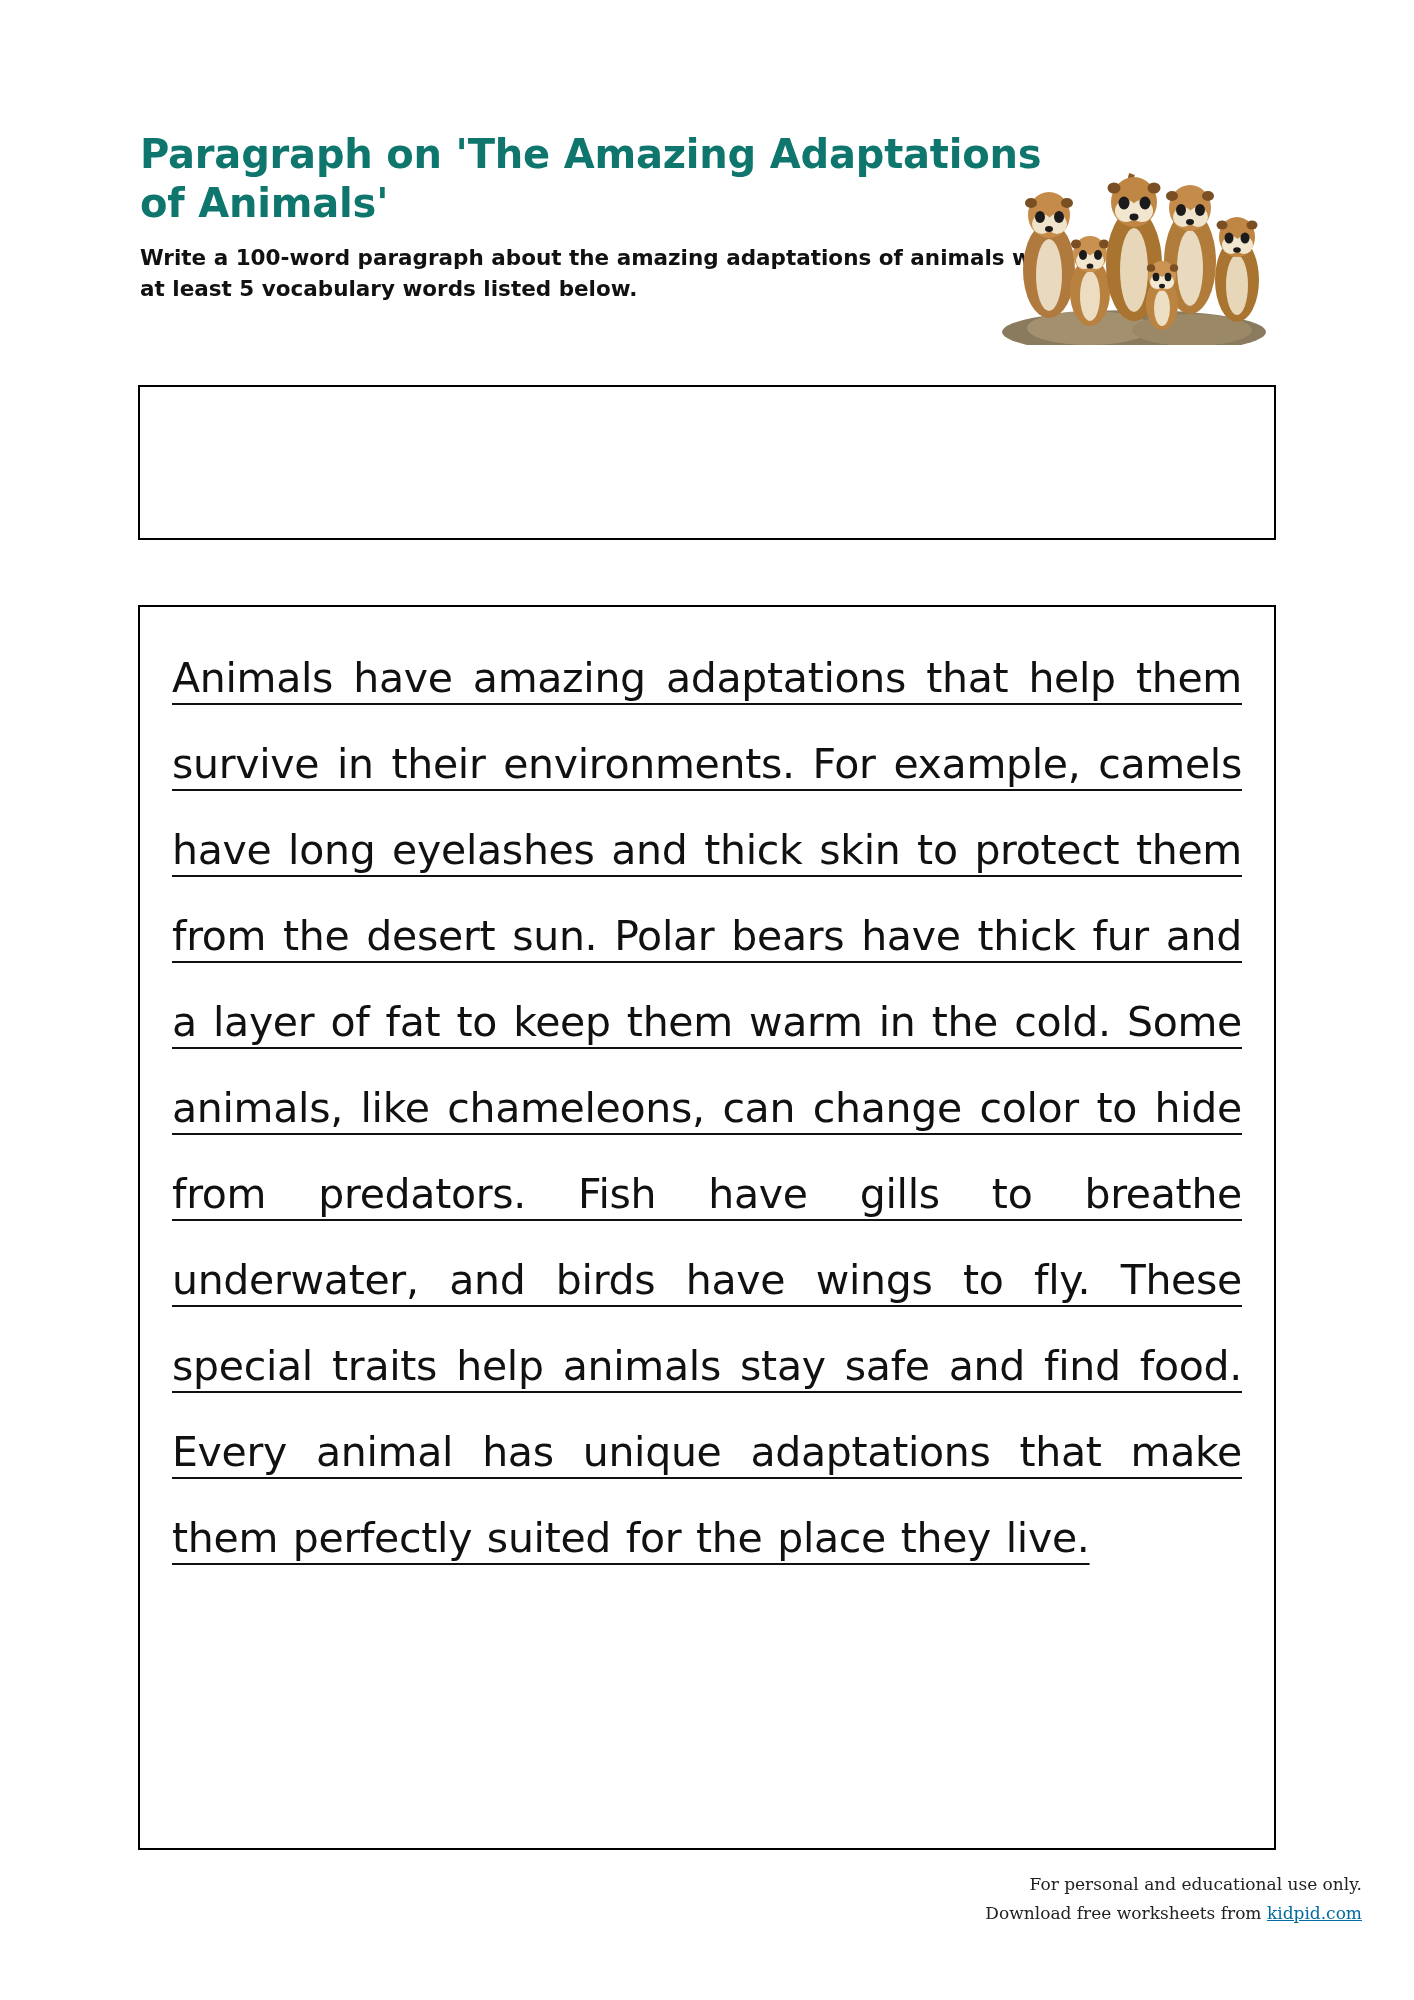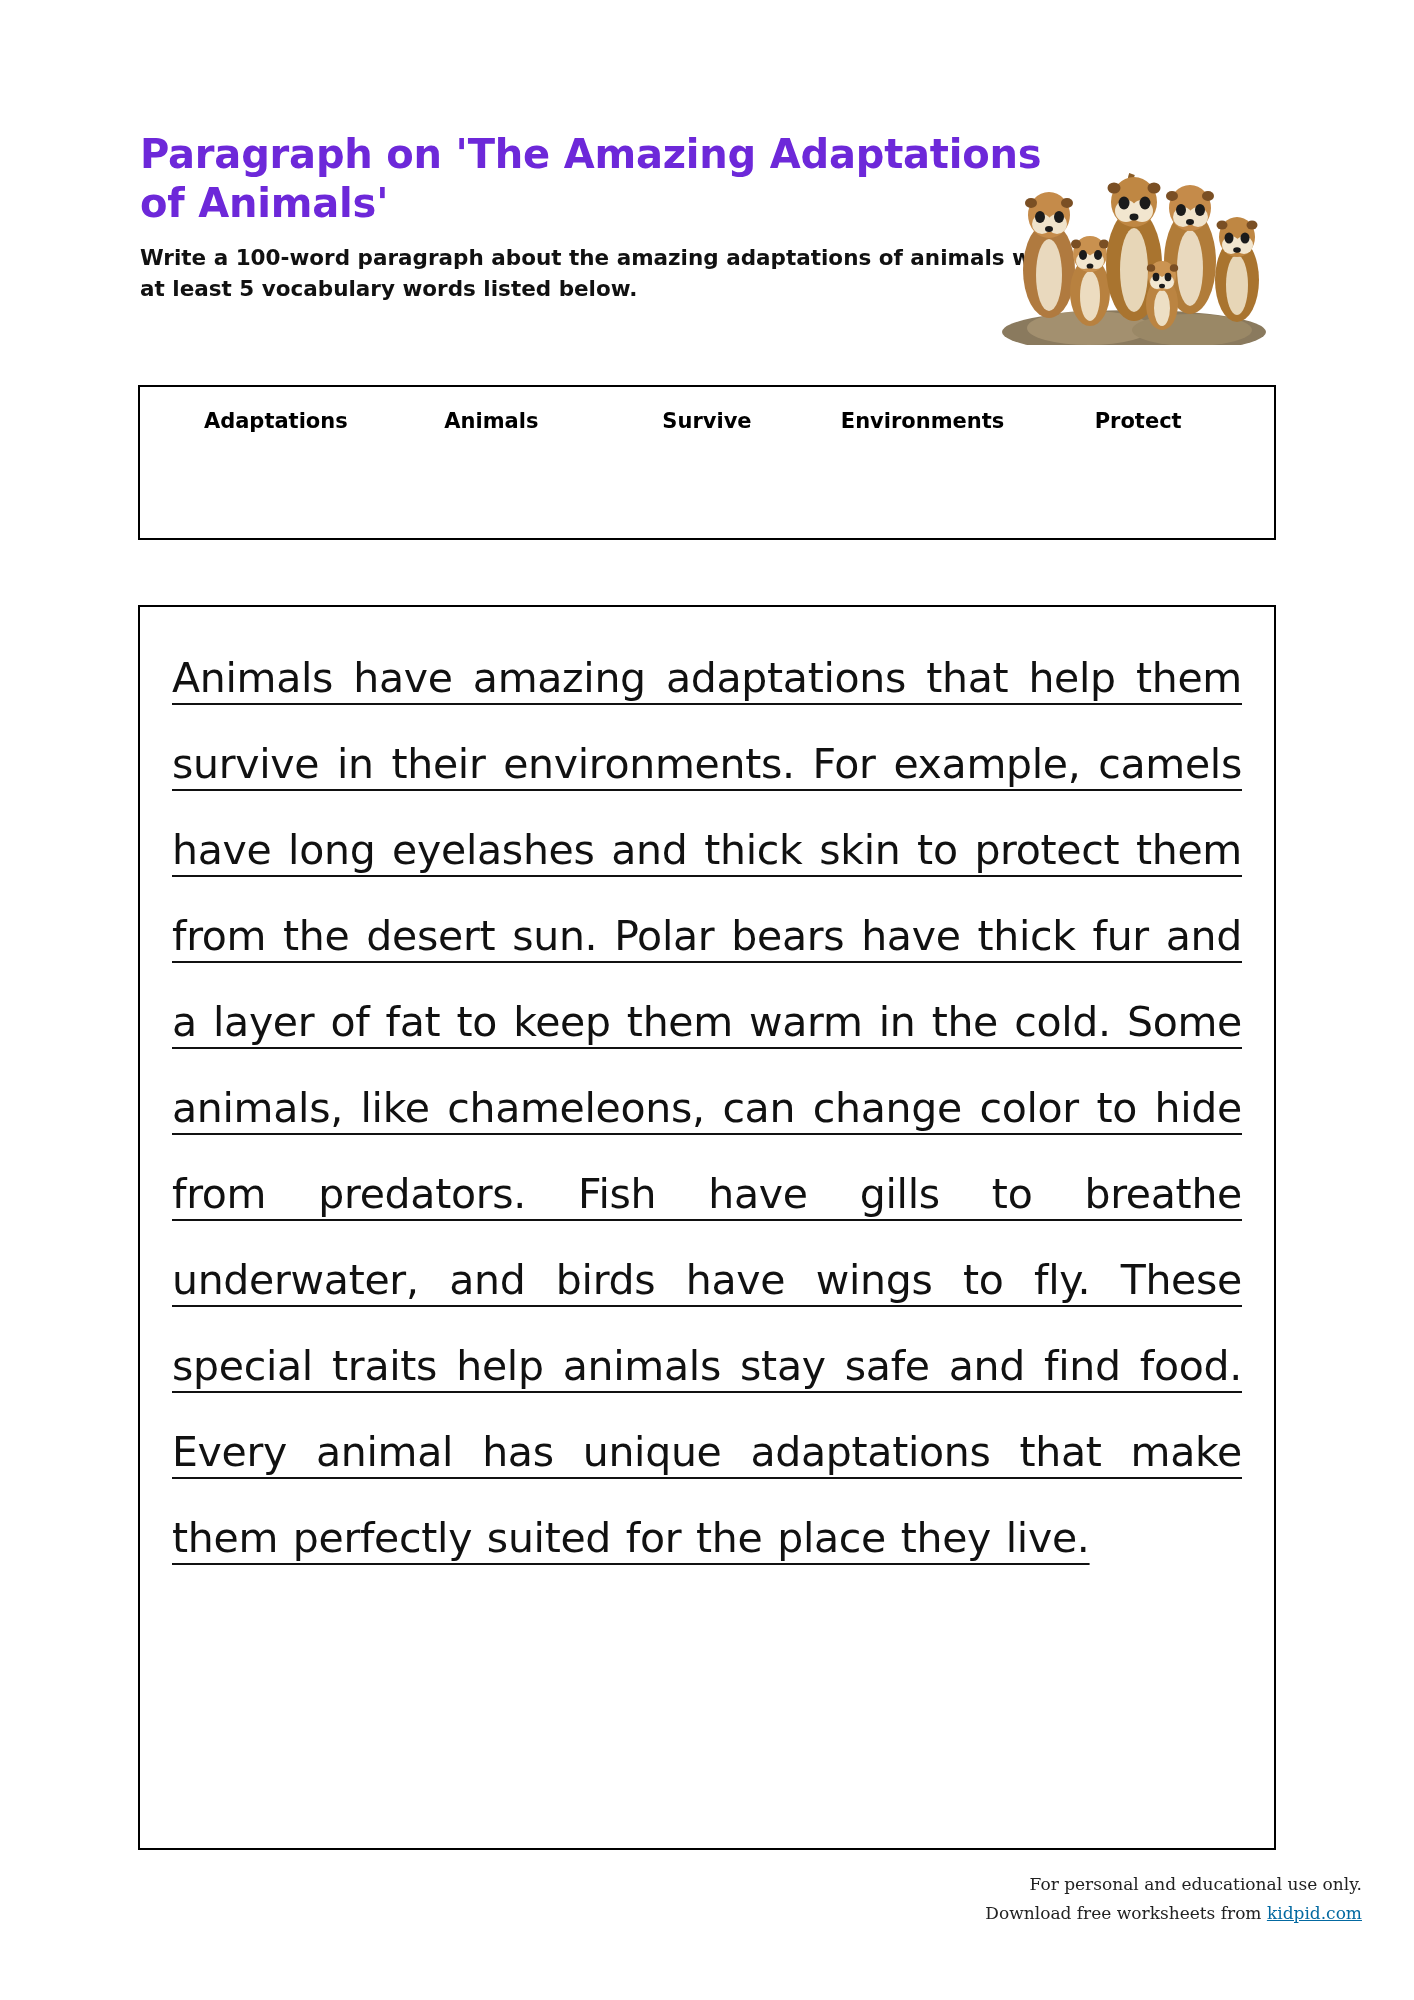--- a/index.html
+++ b/index.html
@@ -24,21 +24,21 @@
   }
 
   
   .header {
     position: absolute;
     left: 140px;
     top: 130px;
     width: 930px;
   }
   .title {
-    color: #6d28d9;
+    color: #0f766e;
     font-size: 40px;
     font-weight: bold;
     line-height: 1.22;
     letter-spacing: -0.2px;
     margin: 0 0 14px 0;
     font-family: "DejaVu Sans", sans-serif;
   }
   .subtitle {
     color: #111111;
     font-size: 21.5px;
@@ -239,27 +239,20 @@
         <ellipse cx="162" cy="137" rx="3.4" ry="4.2" fill="#1b1b1b"></ellipse>
         <ellipse cx="174" cy="137" rx="3.4" ry="4.2" fill="#1b1b1b"></ellipse>
         <ellipse cx="168" cy="146" rx="3" ry="2.2" fill="#1b1b1b"></ellipse>
         <ellipse cx="157" cy="128" rx="4.2" ry="3.8" fill="#7a4f24"></ellipse>
         <ellipse cx="180" cy="128" rx="4.2" ry="3.8" fill="#7a4f24"></ellipse>
       </g>
     </svg>
   </div>
 
   <div class="vocab-box">
-    <div class="vocab-row">
-      <span class="vocab-word">Adaptations</span>
-      <span class="vocab-word">Animals</span>
-      <span class="vocab-word">Survive</span>
-      <span class="vocab-word">Environments</span>
-      <span class="vocab-word">Protect</span>
-    </div>
   </div>
 
   <div class="writing-box">
     <div class="handwriting">Animals have amazing adaptations that help them survive in their environments. For example, camels have long eyelashes and thick skin to protect them from the desert sun. Polar bears have thick fur and a layer of fat to keep them warm in the cold. Some animals, like chameleons, can change color to hide from predators. Fish have gills to breathe underwater, and birds have wings to fly. These special traits help animals stay safe and find food. Every animal has unique adaptations that make them perfectly suited for the place they live.</div>
   </div>
 
 
   <div class="footer-note">
     <div>For personal and educational use only.</div>
     <div>

